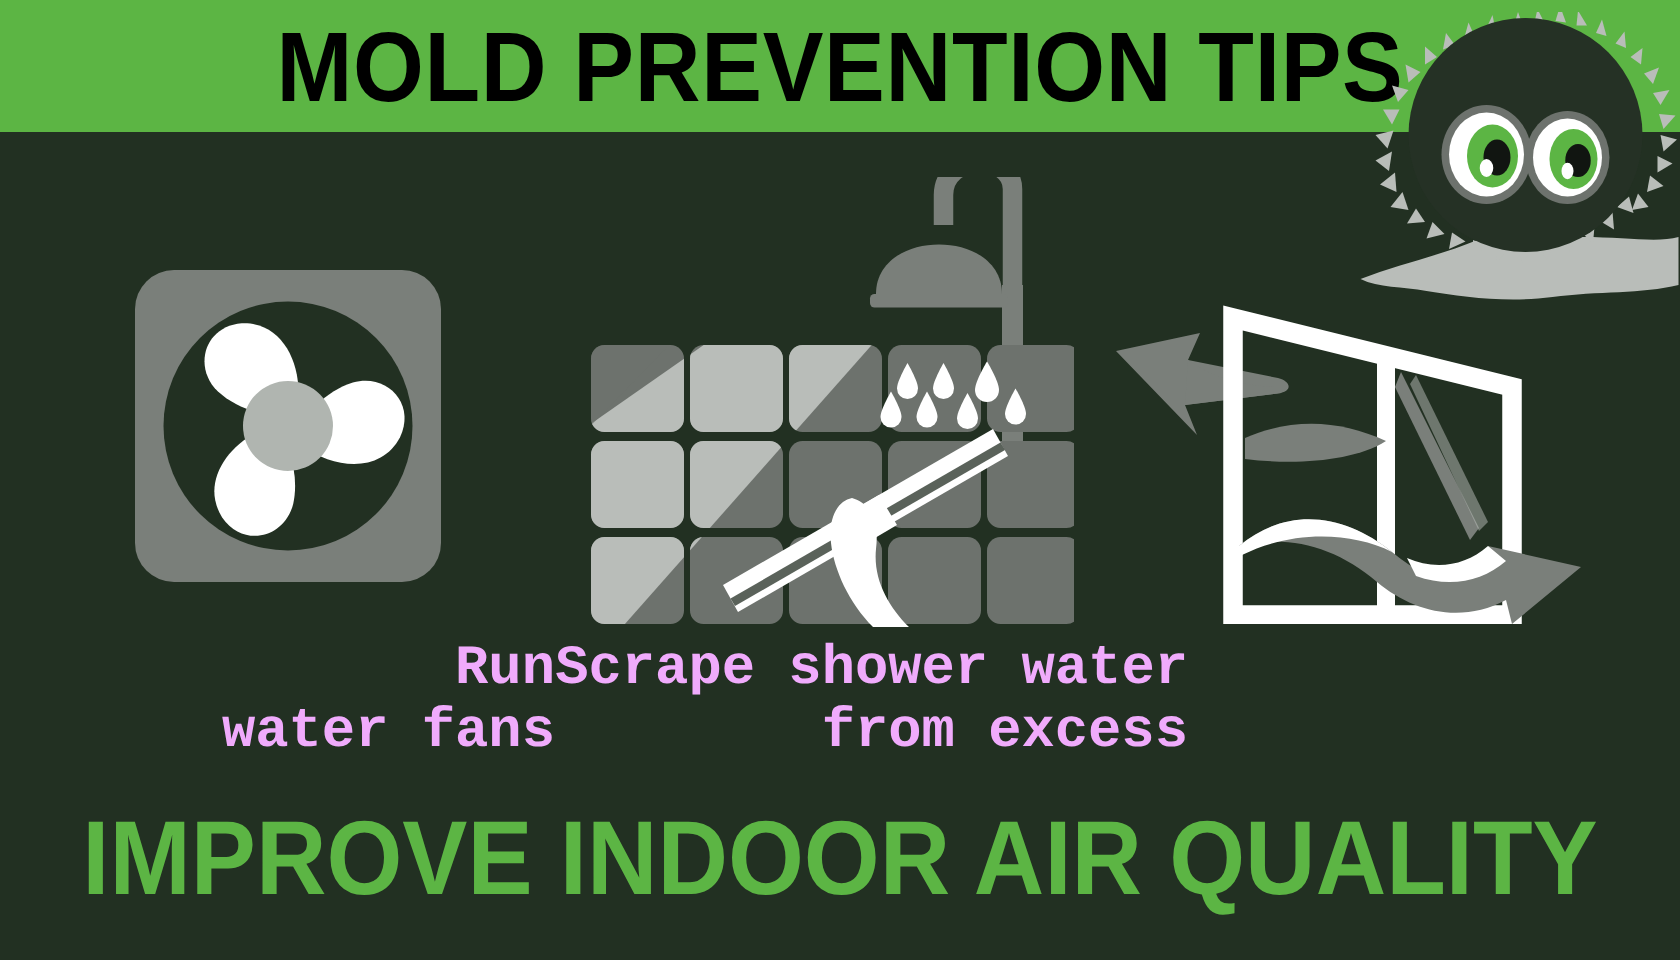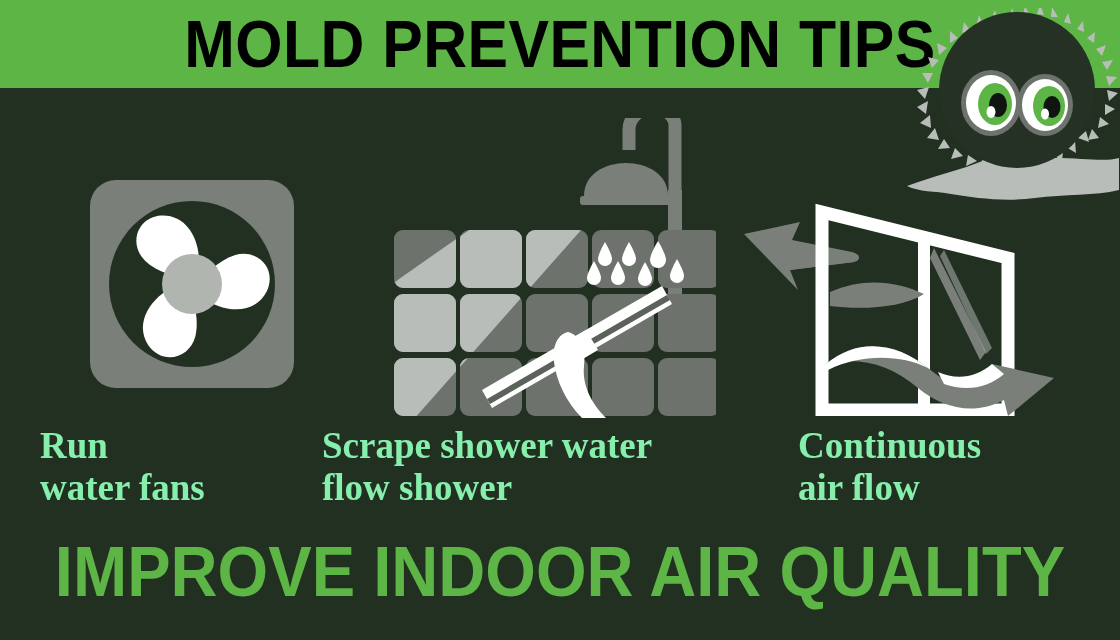--- a/index.html
+++ b/index.html
@@ -64,26 +64,26 @@
   .icon-block { position: absolute; }
   .icon-block svg { display: block; }
 
   .fan-icon   { left: 88px;  top: 178px; width: 208px; height: 212px; }
   .shower-icon{ left: 386px; top: 118px; width: 330px; height: 300px; }
   .window-icon{ left: 742px; top: 196px; width: 320px; height: 220px; }
 
   
   .caption {
     position: absolute;
-    color: #86efac;
+    color: #f0abfc;
     font-size: 37px;
     font-weight: bold;
     line-height: 1.14;
-    text-align: left;
-    font-family: Liberation Serif, serif;
+    text-align: right;
+    font-family: Liberation Mono, monospace;
   }
   .cap-fans   { left: 40px;  top: 425px; width: 330px; }
   .cap-shower { left: 322px; top: 425px; width: 470px; }
   .cap-window { left: 798px; top: 425px; width: 290px; }
 
   
   .footer-title {
     position: absolute;
     left: 0; top: 527px;
     width: 1120px; height: 90px;
@@ -302,23 +302,19 @@
     </div>
   </div>
 
   <div class="caption cap-fans">
     <div>Run</div>
     <div>water fans</div>
   </div>
 
   <div class="caption cap-shower">
     <div>Scrape shower water</div>
-    <div>flow shower</div>
+    <div>from excess</div>
   </div>
 
-  <div class="caption cap-window">
-    <div>Continuous</div>
-    <div>air flow</div>
-  </div>
 
   <div class="footer-title">IMPROVE INDOOR AIR QUALITY</div>
 
 </div>
 
 </body></html>

